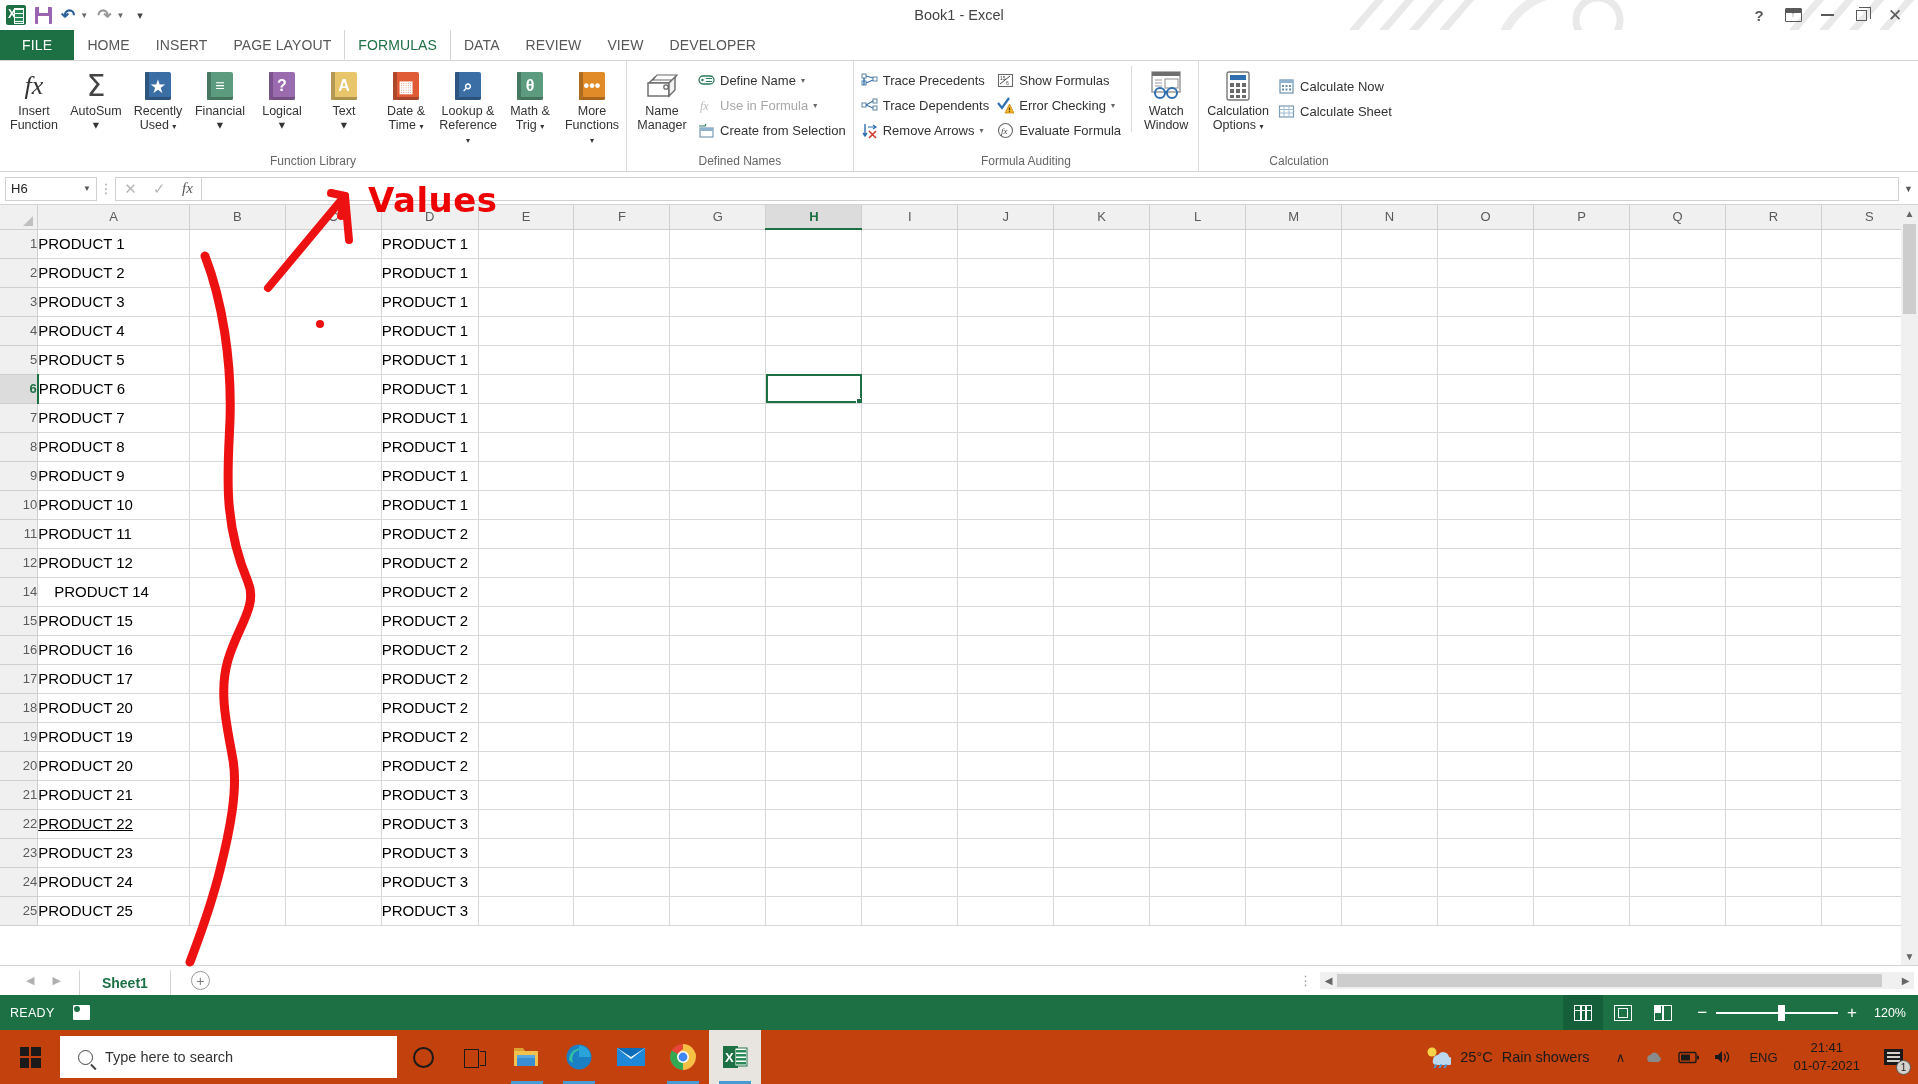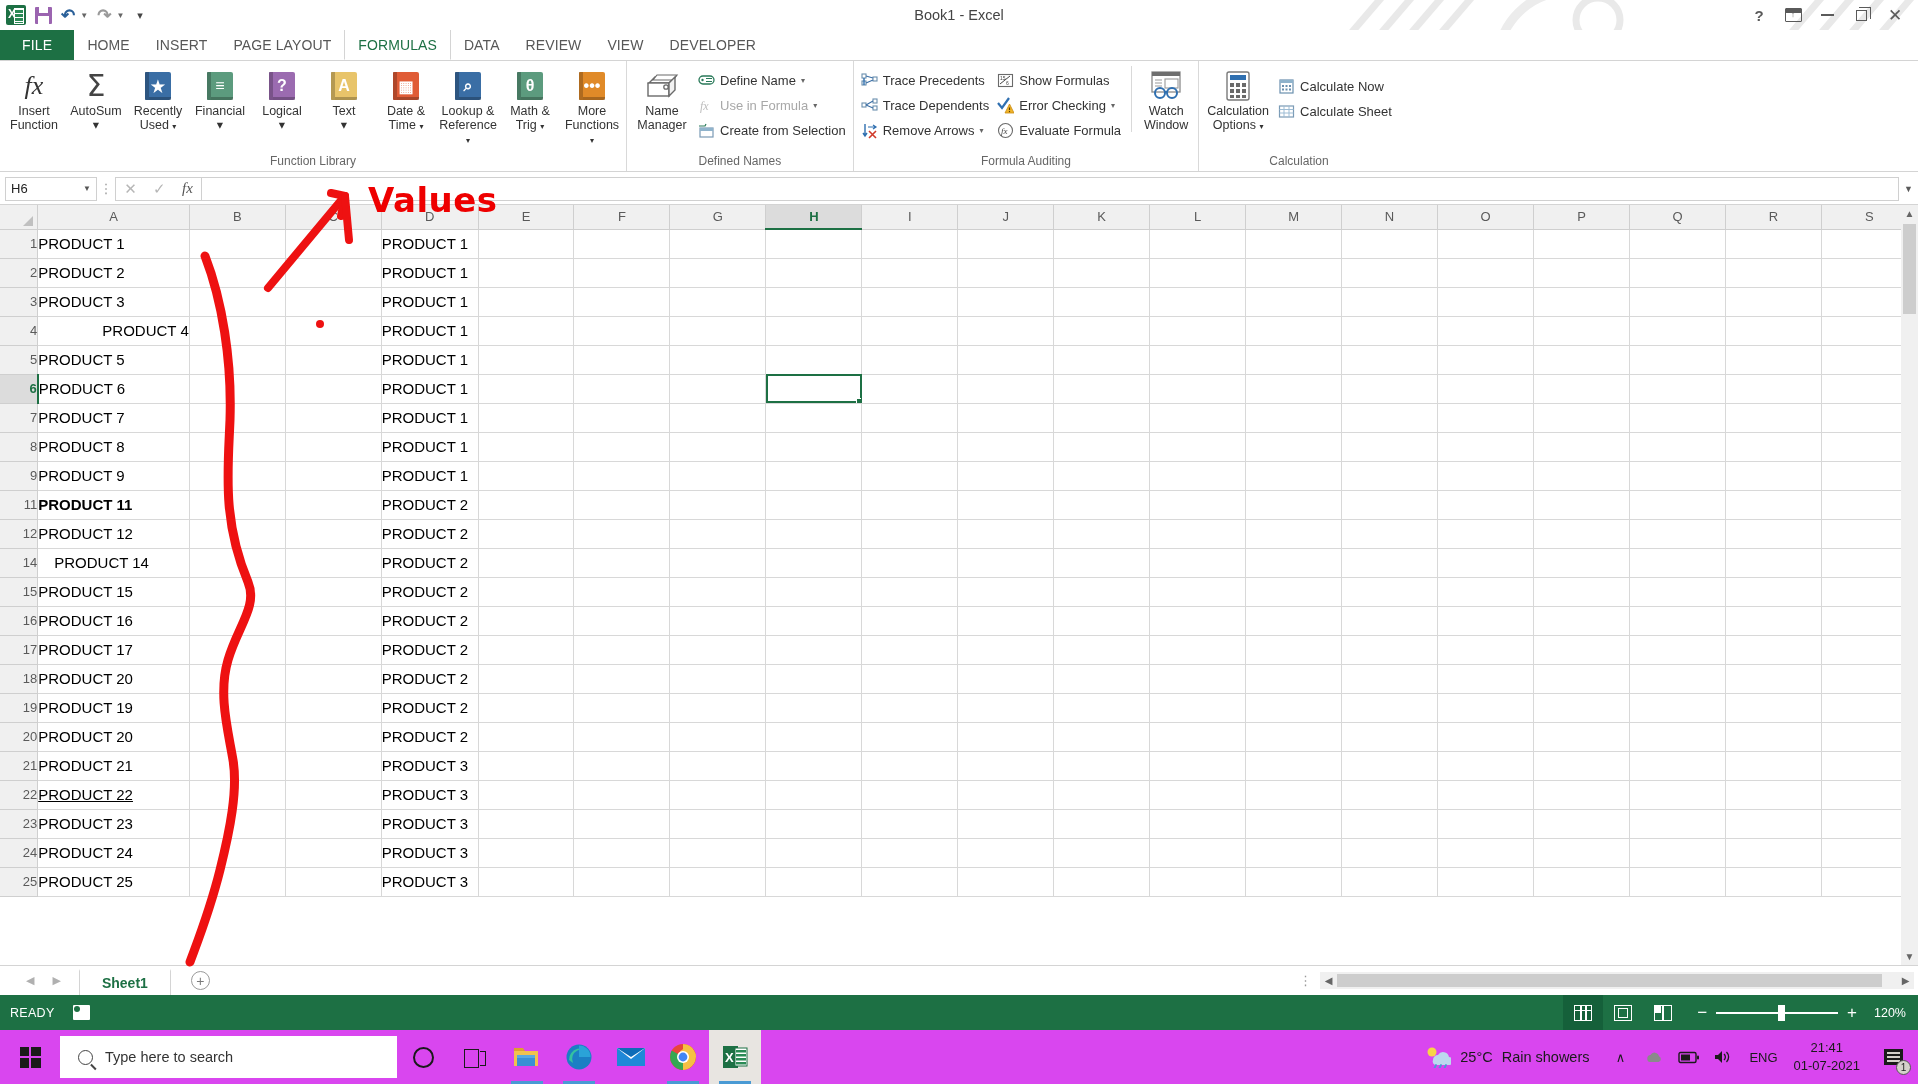--- a/index.html
+++ b/index.html
@@ -238,21 +238,21 @@
   .vicon.pagebreak::before { content:""; position:absolute; left:7px; top:0; bottom:0; width:1.5px; background:#fff; }
   .vicon.pagebreak::after { content:""; position:absolute; left:0; top:0; width:6px; height:7px; background:#fff; }
   .zoomctl { display: flex; align-items: center; gap: 9px; padding-left: 14px; }
   .zminus, .zplus { font-size: 17px; line-height: 14px; color: #fff; }
   .ztrack { width: 122px; height: 2px; background: #fff; position: relative; }
   .zthumb { position: absolute; left: 62px; top: -7px; width: 7px; height: 16px; background: #fff; }
   .zlabel { font-size: 12.5px; min-width: 40px; text-align: right; padding-left: 6px; }
   
   .taskbar {
     position: absolute; left: 0; top: 1030px; width: 1918px; height: 54px;
-    background: #d946ef; display: flex; align-items: center;
+    background: #c2410c; display: flex; align-items: center;
   }
   .startbtn { width: 60px; height: 54px; display: flex; align-items: center; justify-content: center; }
   .winlogo { width: 21px; height: 21px; display: grid; grid-template-columns: 1fr 1fr; grid-template-rows: 1fr 1fr; gap: 2.5px; }
   .winlogo i { background: #1a1a1a; display: block; }
   .searchbox {
     width: 337px; height: 42px; background: #fff; display: flex; align-items: center; gap: 12px;
     padding-left: 18px; color: #333; font-size: 14.5px;
   }
   .srch-glyph { width: 15px; height: 15px; border: 1.7px solid #444; border-radius: 50%; position: relative; }
   .srch-glyph::after { content:""; position:absolute; right:-5px; bottom:-4px; width:7px; height:1.7px; background:#444; transform: rotate(45deg); }
@@ -734,21 +734,21 @@
           <td class="cell" style="width: 97px;"></td>
           <td class="cell" style="width: 97px;"></td>
           <td class="cell" style="width: 97px;"></td>
           <td class="cell" style="width: 97px;"></td>
           <td class="cell" style="width: 97px;"></td>
           <td class="cell" style="width: 97px;"></td>
           <td class="cell" style="width: 97px;"></td>
         </tr>
         <tr>
           <td class="rowhead">4</td>
-          <td class="cell" style="width: 152px; text-align: right;">PRODUCT 4</td>
+          <td class="cell" style="width: 152px;">PRODUCT 4</td>
           <td class="cell" style="width: 97px;"></td>
           <td class="cell" style="width: 97px;"></td>
           <td class="cell" style="width: 97px;">PRODUCT 1</td>
           <td class="cell" style="width: 97px;"></td>
           <td class="cell" style="width: 97px;"></td>
           <td class="cell" style="width: 97px;"></td>
           <td class="cell" style="width: 97px;"></td>
           <td class="cell" style="width: 97px;"></td>
           <td class="cell" style="width: 97px;"></td>
           <td class="cell" style="width: 97px;"></td>
@@ -865,22 +865,44 @@
           <td class="cell" style="width: 97px;"></td>
           <td class="cell" style="width: 97px;"></td>
           <td class="cell" style="width: 97px;"></td>
           <td class="cell" style="width: 97px;"></td>
           <td class="cell" style="width: 97px;"></td>
           <td class="cell" style="width: 97px;"></td>
           <td class="cell" style="width: 97px;"></td>
           <td class="cell" style="width: 97px;"></td>
         </tr>
         <tr>
+          <td class="rowhead">10</td>
+          <td class="cell" style="width: 152px;">PRODUCT 10</td>
+          <td class="cell" style="width: 97px;"></td>
+          <td class="cell" style="width: 97px;"></td>
+          <td class="cell" style="width: 97px;">PRODUCT 1</td>
+          <td class="cell" style="width: 97px;"></td>
+          <td class="cell" style="width: 97px;"></td>
+          <td class="cell" style="width: 97px;"></td>
+          <td class="cell" style="width: 97px;"></td>
+          <td class="cell" style="width: 97px;"></td>
+          <td class="cell" style="width: 97px;"></td>
+          <td class="cell" style="width: 97px;"></td>
+          <td class="cell" style="width: 97px;"></td>
+          <td class="cell" style="width: 97px;"></td>
+          <td class="cell" style="width: 97px;"></td>
+          <td class="cell" style="width: 97px;"></td>
+          <td class="cell" style="width: 97px;"></td>
+          <td class="cell" style="width: 97px;"></td>
+          <td class="cell" style="width: 97px;"></td>
+          <td class="cell" style="width: 97px;"></td>
+        </tr>
+        <tr>
           <td class="rowhead">11</td>
-          <td class="cell" style="width: 152px; font-weight: bold;">PRODUCT 11</td>
+          <td class="cell" style="width: 152px;">PRODUCT 11</td>
           <td class="cell" style="width: 97px;"></td>
           <td class="cell" style="width: 97px;"></td>
           <td class="cell" style="width: 97px;">PRODUCT 2</td>
           <td class="cell" style="width: 97px;"></td>
           <td class="cell" style="width: 97px;"></td>
           <td class="cell" style="width: 97px;"></td>
           <td class="cell" style="width: 97px;"></td>
           <td class="cell" style="width: 97px;"></td>
           <td class="cell" style="width: 97px;"></td>
           <td class="cell" style="width: 97px;"></td>

